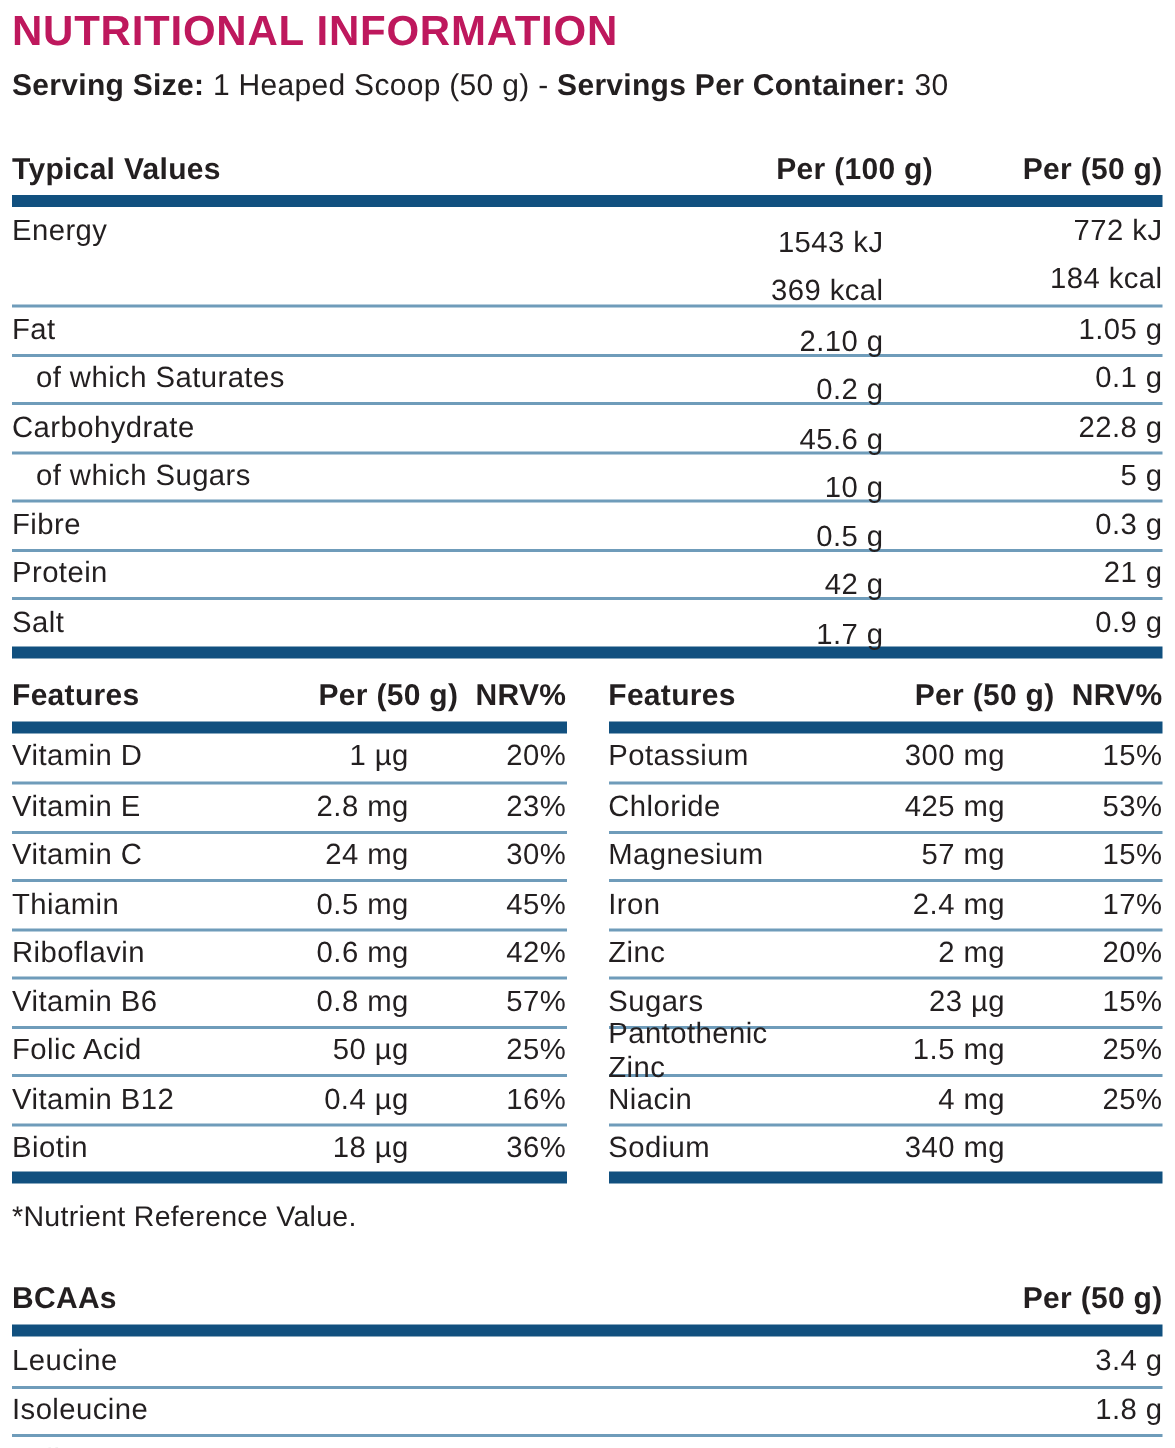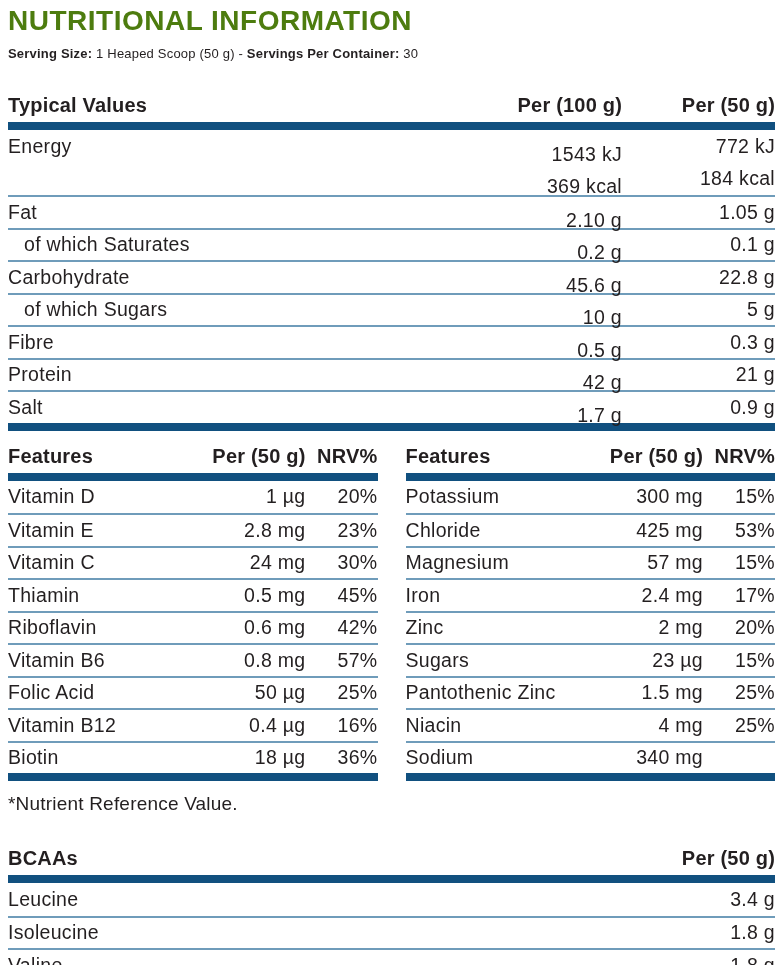--- a/index.html
+++ b/index.html
@@ -12,26 +12,26 @@
   .sheet {
     width: 783px;
     height: 965px;
     padding: 5px 8px 0 8px;
     overflow: hidden;
     background: #ffffff;
   }
   .title {
     font-size: 28px;
     font-weight: 700;
-    color: #4d7c0f;
+    color: #be185d;
     letter-spacing: 0.5px;
     margin-bottom: 9px;
   }
   .serving {
-    font-size: 13px;
+    font-size: 20px;
     letter-spacing: 0.2px;
     margin-bottom: 17px;
     white-space: nowrap;
   }
   .serving .b { font-weight: 700; }
   .thead {
     display: flex;
     align-items: flex-end;
     font-size: 20px;
     font-weight: 700;
@@ -40,20 +40,21 @@
     justify-content: space-between;
   }
   .bar { height: 8px; background: #11507F; }
   .trow {
     display: flex;
     align-items: center;
     height: 32.5px;
     border-top: 2px solid #6F9CBA;
     font-size: 19.5px;
     letter-spacing: 0.3px;
+    gap: 33px;
   }
   .trow.nosep { border-top: none; }
   .c-label { flex: 1; }
   .c-label.indent { padding-left: 16px; }
   .c-num, .c-nrv { text-align: right; white-space: nowrap; }
   .main .c-p100 { width: 150px; margin-top: 16px; }
   .main .c-p50  { width: 153px; }
   .features-wrap { display: flex; gap: 28px; margin-top: 14px; }
   .ftable { flex: 1; min-width: 0; }
   .ftable .c-p50 { width: 112px; }

